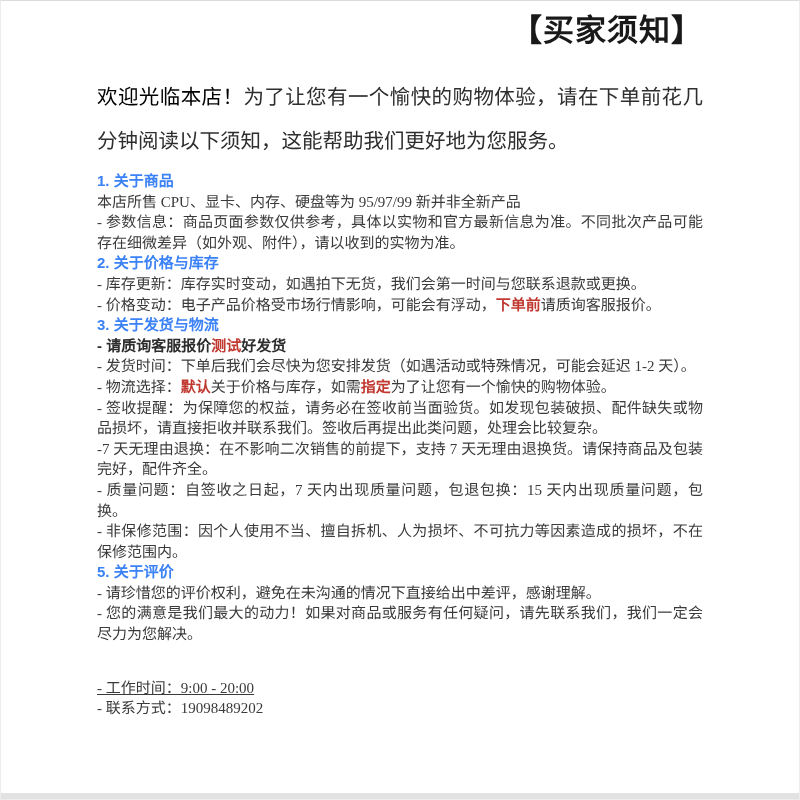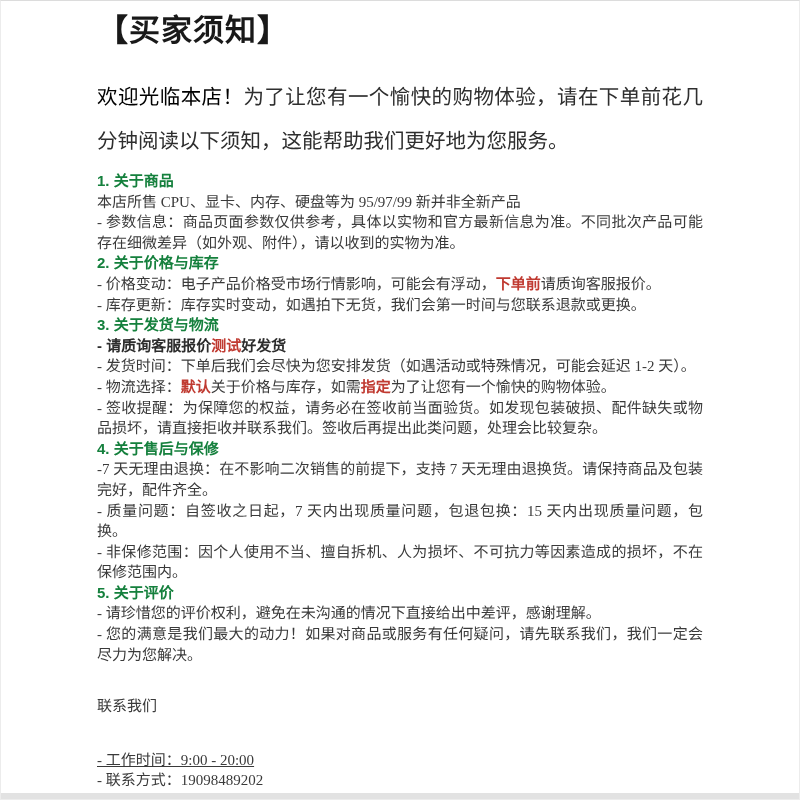--- a/index.html
+++ b/index.html
@@ -3,29 +3,29 @@
 <meta charset="utf-8">
 <style>
   html,body{margin:0;padding:0;background:#fff;}
   body{width:800px;height:800px;overflow:hidden;
        font-family:"Liberation Serif","DejaVu Serif",serif;}
   .page{position:relative;width:800px;height:800px;box-sizing:border-box;
         background:#fff;border:1px solid #ececec;border-top:1px solid #dcdcdc;
         padding:0 96px;}
   .bottom-edge{position:absolute;left:0;bottom:0;width:100%;height:6px;
         background:#e2e2e2;}
-  .title{margin:10px 0 0;text-align:left;font-size:31px;line-height:40px;
+  .title{margin:10px 0 0;text-align:right;font-size:31px;line-height:40px;
         font-weight:bold;color:#191919;letter-spacing:1px;
         font-family:"Liberation Sans","DejaVu Sans",sans-serif;}
   .welcome{margin:24px 0 0;font-size:20.5px;line-height:44px;color:#2e2e2e;
         text-align:justify;}
   .welcome .hl{color:#000000;}
   .notice{margin-top:8px;font-size:15px;line-height:20.6px;color:#3a3a3a;}
   .notice p{margin:0;text-align:justify;}
-  .h{font-weight:bold;color:#15803d;
+  .h{font-weight:bold;color:#3b82f6;
         font-family:"Liberation Sans","DejaVu Sans",sans-serif;}
   .red{color:#c03a31;font-weight:bold;}
   .b{font-weight:bold;color:#2c2c2c;
         font-family:"Liberation Sans","DejaVu Sans",sans-serif;}
   .contact-h{margin-top:31px !important;}
   .contact-first{margin-top:33px !important;text-decoration:underline;}
 </style>
 </head>
 <body>
 
@@ -35,38 +35,36 @@
 
   <p class="welcome"><span class="hl">欢迎光临本店！</span><span>为了让您有一个愉快的购物体验，请在下单前花几分钟阅读以下须知，这能帮助我们更好地为您服务。</span></p>
 
   <div class="notice">
 
     <p class="h">1.  关于商品</p>
     <p><span>本店所售 CPU、显卡、内存、硬盘等为 95/97/99 新并非全新产品</span></p>
     <p><span>- 参数信息：商品页面参数仅供参考，具体以实物和官方最新信息为准。不同批次产品可能存在细微差异（如外观、附件），请以收到的实物为准。</span></p>
 
     <p class="h">2.  关于价格与库存</p>
+    <p><span>- 库存更新：库存实时变动，如遇拍下无货，我们会第一时间与您联系退款或更换。</span></p>
     <p><span>- 价格变动：电子产品价格受市场行情影响，可能会有浮动，</span><span class="red">下单前</span><span>请质询客服报价。</span></p>
-    <p><span>- 库存更新：库存实时变动，如遇拍下无货，我们会第一时间与您联系退款或更换。</span></p>
 
     <p class="h">3.  关于发货与物流</p>
     <p class="b"><span>- 请质询客服报价</span><span class="red">测试</span><span>好发货</span></p>
     <p><span>- 发货时间：下单后我们会尽快为您安排发货（如遇活动或特殊情况，可能会延迟 1-2 天）。</span></p>
     <p><span>- 物流选择：</span><span class="red">默认</span><span>关于价格与库存，如需</span><span class="red">指定</span><span>为了让您有一个愉快的购物体验。</span></p>
     <p><span>- 签收提醒：为保障您的权益，请务必在签收前当面验货。如发现包装破损、配件缺失或物品损坏，请直接拒收并联系我们。签收后再提出此类问题，处理会比较复杂。</span></p>
 
-    <p class="h">4.  关于售后与保修</p>
     <p><span>-7 天无理由退换：在不影响二次销售的前提下，支持 7 天无理由退换货。请保持商品及包装完好，配件齐全。</span></p>
     <p><span>- 质量问题：自签收之日起，7 天内出现质量问题，包退包换：15 天内出现质量问题，包换。</span></p>
     <p><span>- 非保修范围：因个人使用不当、擅自拆机、人为损坏、不可抗力等因素造成的损坏，不在保修范围内。</span></p>
 
     <p class="h">5.  关于评价</p>
     <p><span>- 请珍惜您的评价权利，避免在未沟通的情况下直接给出中差评，感谢理解。</span></p>
     <p><span>- 您的满意是我们最大的动力！如果对商品或服务有任何疑问，请先联系我们，我们一定会尽力为您解决。</span></p>
 
-    <p class="contact-h">联系我们</p>
     <p class="contact-first">- 工作时间：9:00 - 20:00</p>
     <p>- 联系方式：19098489202</p>
 
   </div>
 
   <div class="bottom-edge"></div>
 </div>
 
 </body></html>

